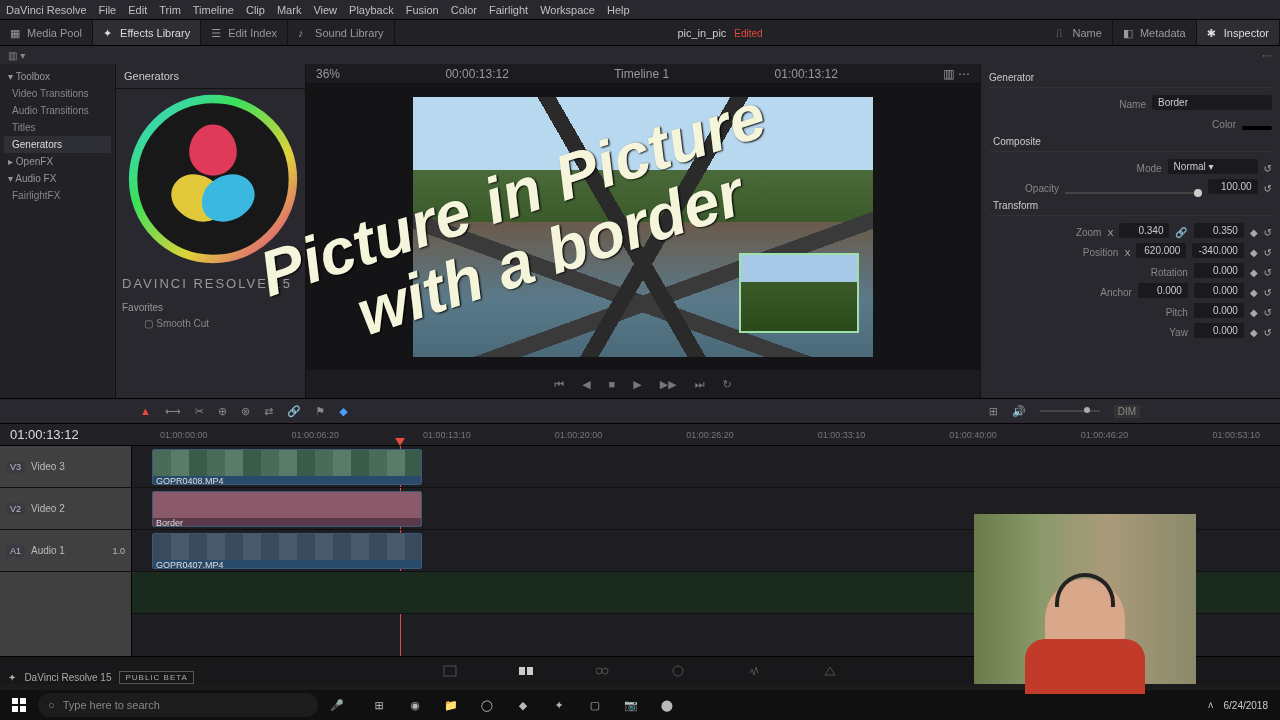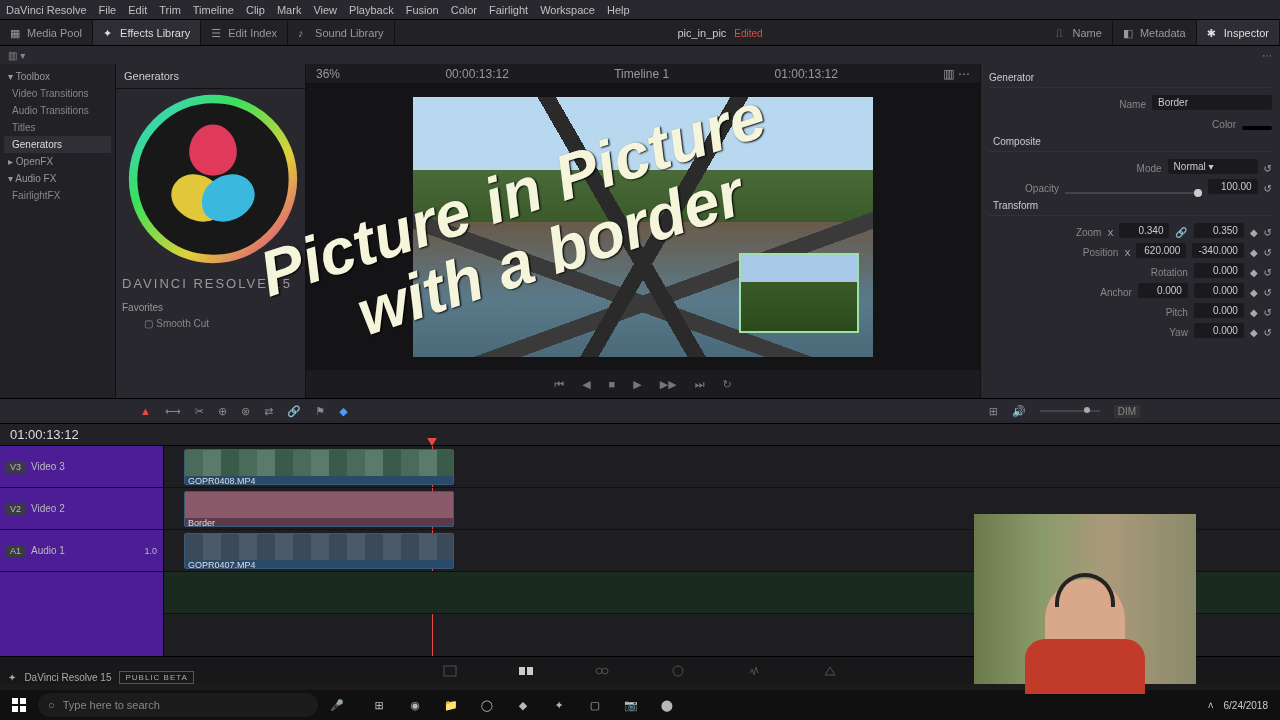--- a/index.html
+++ b/index.html
@@ -42,21 +42,21 @@
 .insp-row .lbl{color:#888;min-width:70px;text-align:right}
 .insp-row .val{background:#1a1a1e;padding:2px 6px;min-width:50px;text-align:right;color:#ccc;border-radius:2px}
 .dot{width:6px;height:6px;border-radius:50%;background:#e64b3d;margin-right:4px}
 .toolbar{height:26px;background:#28282e;border-top:1px solid #000;border-bottom:1px solid #000;display:flex;align-items:center;padding:0 140px;gap:14px;color:#888}
 .toolbar .sp{flex:1}
 .arrow{color:#e64b3d}
 .tl-ruler{height:22px;background:#212126;display:flex;align-items:center;border-bottom:1px solid #000;font-size:9px;color:#777}
 .tl-tc{width:140px;padding-left:10px;color:#ddd;font-size:13px}
 .tl-ticks{flex:1;display:flex;justify-content:space-between;padding:0 20px}
 .timeline{height:210px;background:#1e1e22;display:flex}
-.tl-left{width:164px;background:#4c1d95;border-right:1px solid #000}
+.tl-left{width:132px;background:#404040;border-right:1px solid #000}
 .trk-hdr{height:42px;border-bottom:1px solid #111;padding:4px 6px;display:flex;align-items:center;gap:6px;font-size:10px;color:#bbb}
 .trk-badge{background:#3a3a42;padding:1px 4px;border-radius:2px;font-size:9px}
 .trk-hdr.sel .trk-badge{background:#d9534f;color:#fff}
 .tl-right{flex:1;position:relative}
 .track{height:42px;border-bottom:1px solid #111;position:relative}
 .clip{position:absolute;top:3px;height:36px;border:1px solid #3a5a7a;border-radius:2px;overflow:hidden;font-size:9px;color:#ddd}
 .clip .thumbs{height:26px;background:repeating-linear-gradient(90deg,#4a6a5a 0 18px,#5a7a6a 18px 36px,#3a5a4a 36px 54px)}
 .clip .lbl{height:10px;background:#2a4a6a;padding:0 3px;line-height:10px}
 .clip.border{background:#7a4a5a}
 .clip.border .thumbs{background:#8a5a6a;height:26px}
@@ -283,20 +283,31 @@
 <span>⊞</span>
 <span>🔊</span>
 <span style="width:60px;height:2px;background:#444;position:relative">
       <span style="position:absolute;right:10px;top:-3px;width:6px;height:6px;background:#aaa;border-radius:50%"></span>
     </span>
 <span class="val" style="background:#333;padding:1px 4px;font-size:10px">DIM</span>
 </div>
 
 <div class="tl-ruler">
 <div class="tl-tc">01:00:13:12</div>
+<div class="tl-ticks">
+<span>01:00:00:00</span>
+<span>01:00:06:20</span>
+<span>01:00:13:10</span>
+<span>01:00:20:00</span>
+<span>01:00:26:20</span>
+<span>01:00:33:10</span>
+<span>01:00:40:00</span>
+<span>01:00:46:20</span>
+<span>01:00:53:10</span>
+</div>
 </div>
 
 <div class="timeline">
 <div class="tl-left">
 <div class="trk-hdr">
         <span class="trk-badge">V3</span>
         <span>Video 3</span>
       </div>
 <div class="trk-hdr">
         <span class="trk-badge">V2</span>

